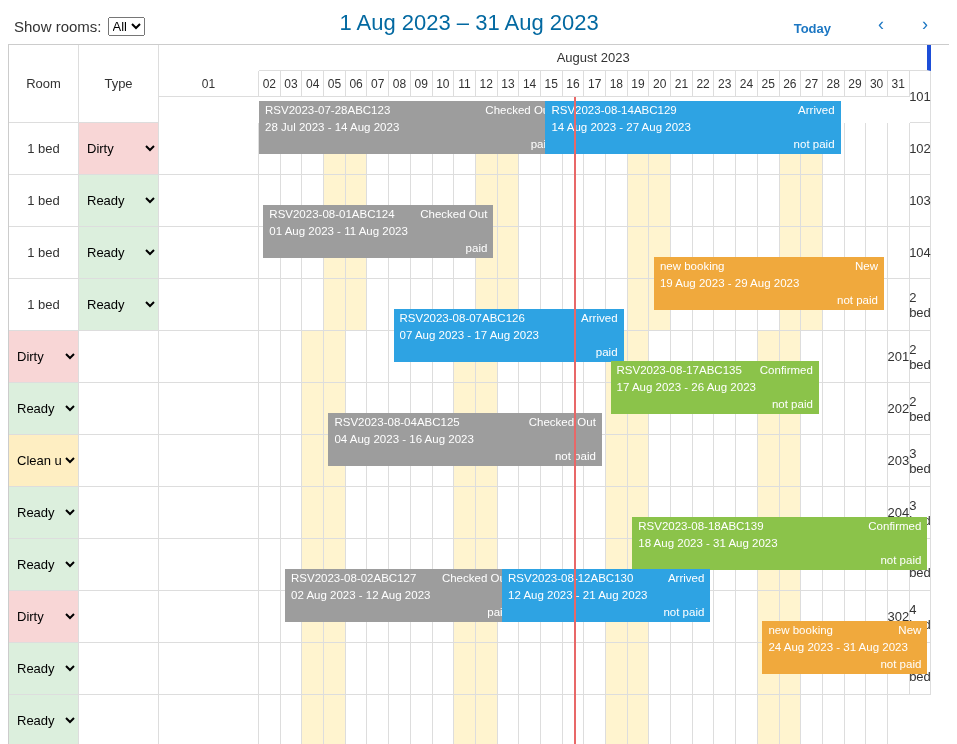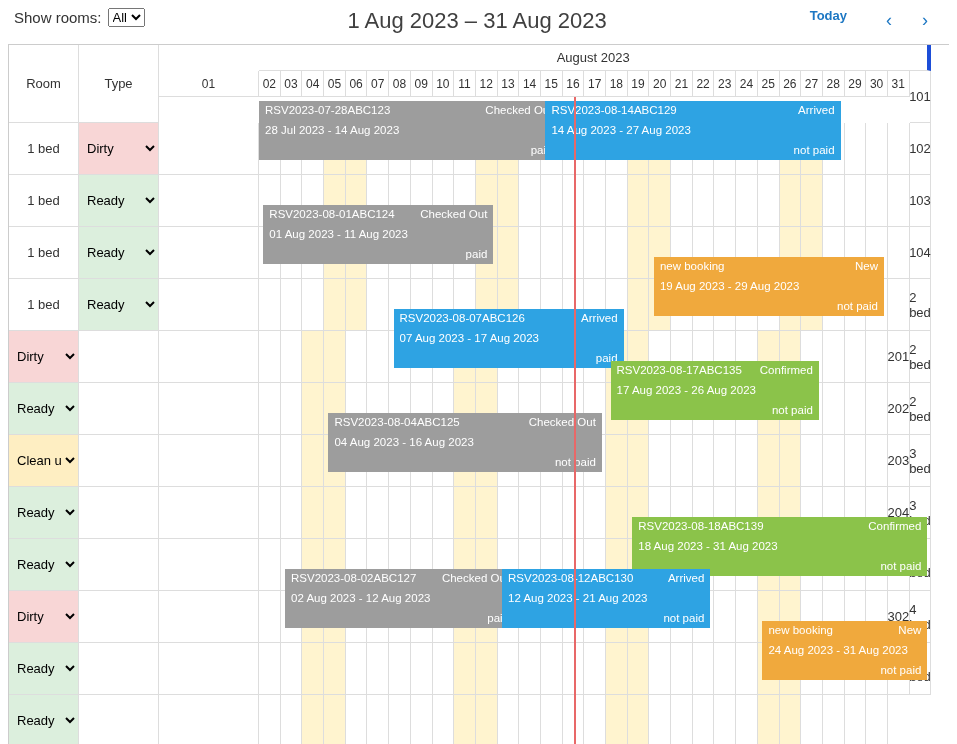--- a/index.html
+++ b/index.html
@@ -6,31 +6,32 @@
   body {
     margin: 0;
     font-family: -apple-system, BlinkMacSystemFont, "Segoe UI", Arial, sans-serif;
     font-size: 13px;
     color: #333;
     background: #fff;
     padding: 8px;
   }
   .topbar {
     display: flex;
-    align-items: flex-start;
+    align-items: flex-end;
     height: 36px;
+    gap: 8px;
     padding: 0 6px 8px 6px;
   }
   .topbar .filter { display: flex; align-items: center; gap: 6px; font-size: 15px;}
   .topbar select { font-size: 13px; }
   .topbar .title {
     flex: 1;
     text-align: center;
     font-size: 22px;
-    color: #404040;
+    color: #0369a1;
   }
   .topbar .today {
     color: #1c77c3;
     font-weight: bold;
     margin-right: 24px;
     cursor: pointer;
   }
   .nav-btn {
     width: 24px; height: 24px;
     display:flex; align-items:center; justify-content:center;
@@ -80,21 +81,21 @@
     position: absolute;
     top: 0; bottom:0;
     width: 2px;
     background: #e86868;
     z-index: 3;
     pointer-events:none;
   }
 
   .booking {
     position: absolute;
-    height: 59px;
+    height: 53px;
     top: 4px;
     color: #fff;
     font-size: 11.5px;
     padding: 3px 6px 2px 6px;
     overflow: hidden;
     z-index: 2;
     line-height: 1.2;
     display:flex;
     flex-direction: column;
     justify-content: space-between;

